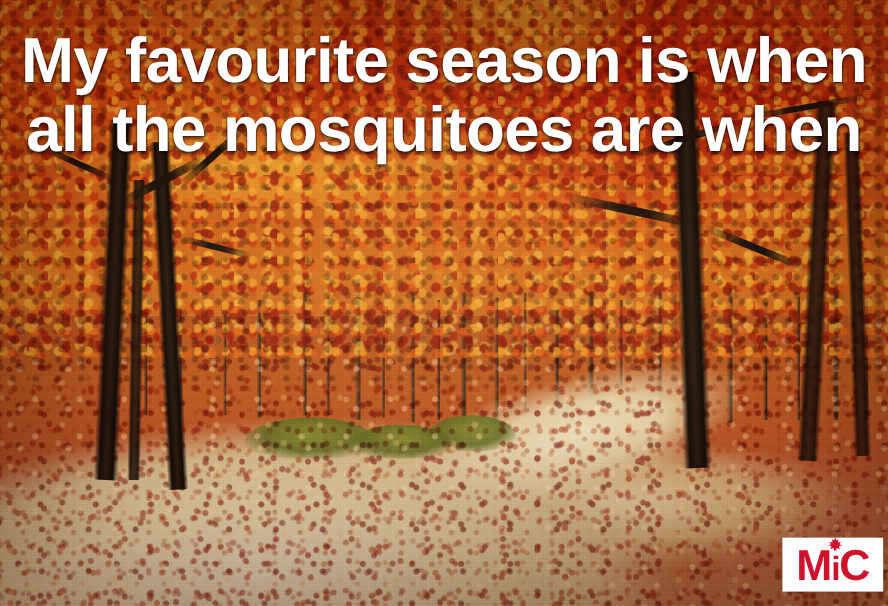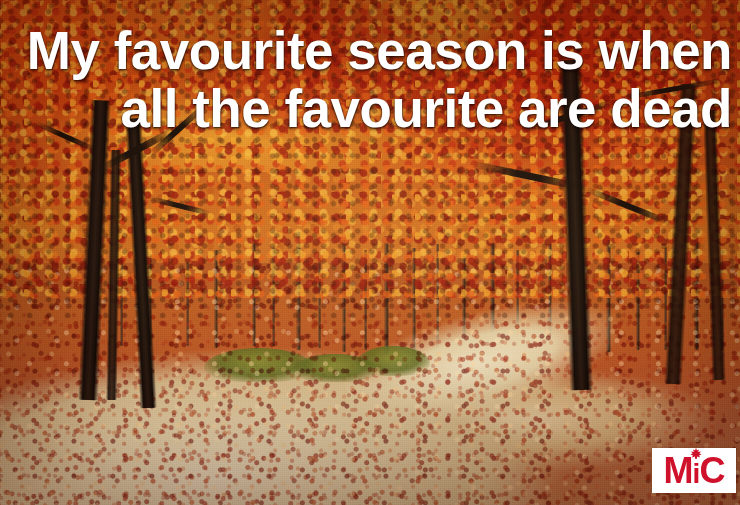--- a/index.html
+++ b/index.html
@@ -227,21 +227,21 @@
     opacity: 0.5;
     mix-blend-mode: overlay;
     pointer-events: none;
   }
 
   
   .caption {
     position: absolute;
     left: 0; right: 0;
     top: 22px;
-    text-align: right;
+    text-align: center;
     color: #ffffff;
     font-family: "Liberation Sans", sans-serif;
     font-weight: bold;
     font-size: 53px;
     line-height: 58px;
     letter-spacing: -0.5px;
     text-shadow:
       0 2px 3px rgba(0,0,0,0.55),
       1px 1px 0 rgba(40,10,0,0.35),
       -1px 0 0 rgba(40,10,0,0.25);
@@ -362,21 +362,21 @@
     <div class="branch" style="left:620px; top:96px; width:104px; height:5px; transform: rotate(-10deg);"></div>
     <div class="branch" style="left:34px; top:120px; width:70px; height:5px; transform: rotate(24deg);"></div>
 
     <div class="grade"></div>
     <div class="vignette"></div>
     <div class="grain"></div>
   </div>
 
   <div class="caption">
     <span class="line line1">My favourite season is when</span>
-    <span class="line line2">all the favourite are dead</span>
+    <span class="line line2">all the mosquitoes are when</span>
   </div>
 
   <div class="logo">
     <span class="logo-text">
       <span>M</span>
         <span class="ch-i"><span>i</span><span class="maple"><svg viewBox="0 0 100 100" width="13" height="13" aria-hidden="true">
               <path d="M50 4 L57 26 L72 19 L67 39 L88 34 L76 50 L94 57 L74 63 L80 80 L58 74 L57 96 L50 86 L43 96 L42 74 L20 80 L26 63 L6 57 L24 50 L12 34 L33 39 L28 19 L43 26 Z" fill="#d0112b"></path>
             </svg></span></span>
         <span>C</span>
     </span>

